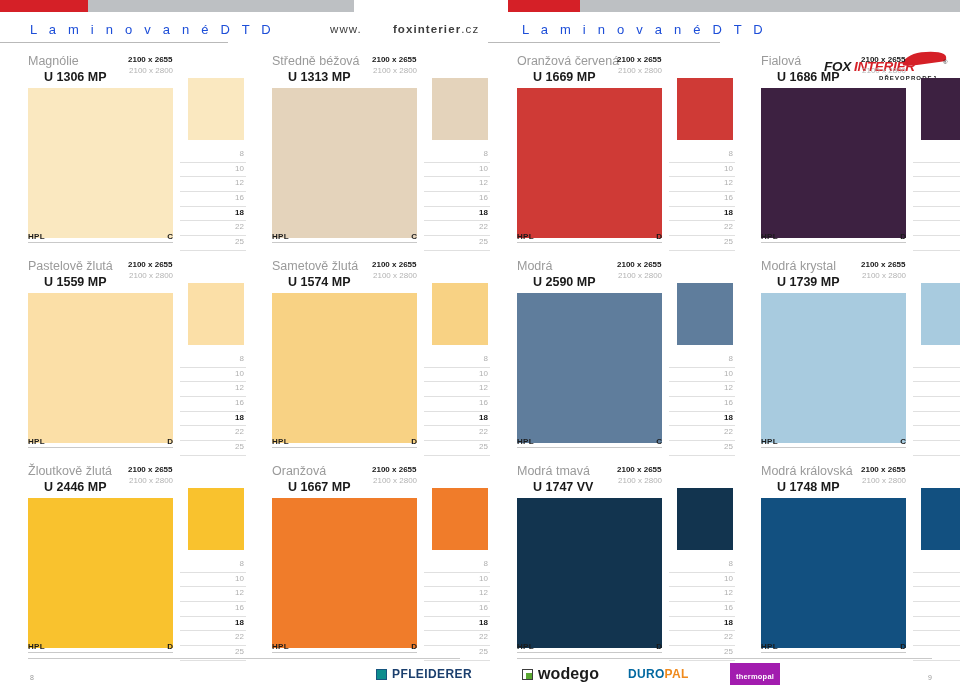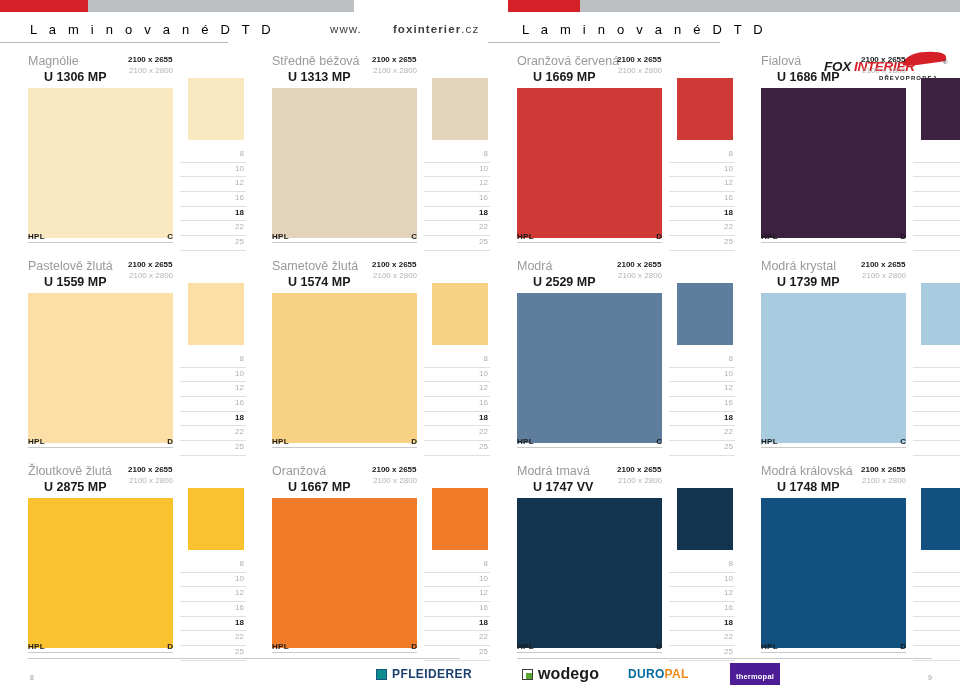--- a/index.html
+++ b/index.html
@@ -17,21 +17,21 @@
   .bar-grey { background: #bdc0c3; }
   .bg-left  { left: 0; }
   .bg-right { left: 508px; }
 
   
   .header { position: absolute; top: 14px; left: 0; width: 960px; height: 34px; }
   .hdr-title {
     position: absolute;
     font-size: 13px;
     letter-spacing: 4.2px;
-    color: #000000;
+    color: #1d4ed8;
     font-weight: 400;
     white-space: nowrap;
   }
   .hdr-rule { position: absolute; height: 1px; background: #b9b9b9; }
   .hdr-url {
     position: absolute;
     font-size: 11.5px;
     letter-spacing: 1.1px;
     color: #3d3d3d;
     white-space: nowrap;
@@ -132,21 +132,21 @@
   .b-dur { left: 252px; }
   .b-thm { left: 354px; }
 
   .pf-sq { width: 11px; height: 11px; background: #0c8d8e; margin-right: 5px; border: 1px solid #16557f; }
   .pf-txt { font-size: 12px; font-weight: 700; color: #1b3f6e; letter-spacing: 0.4px; }
   .wd-sq { width: 11px; height: 11px; background: #ffffff; border: 1.5px solid #3d3d3d; margin-right: 5px; position: relative; }
   .wd-sq::after { content:""; position:absolute; right:0; bottom:0; width:6px; height:6px; background:#5aa832; }
   .wd-txt { font-size: 16px; font-weight: 700; color: #1b1b1b; letter-spacing: 0.1px; }
   .du-a { font-size: 12px; font-weight: 700; color: #0369a1; letter-spacing: 0.3px; }
   .du-b { font-size: 12px; font-weight: 700; color: #f08a1c; letter-spacing: 0.3px; }
-  .th-box { background: #4c1d95; padding: 2px 6px; }
+  .th-box { background: #a21caf; padding: 2px 6px; }
   .th-txt { font-size: 7.5px; font-weight: 700; color: #ffffff; letter-spacing: 0.2px; }
 </style>
 </head>
 <body>
 
 <div class="topbars">
   <div class="bar-group bg-left">
     <div class="bar-red" style="width:88px"></div>
     <div class="bar-grey" style="width:266px"></div>
   </div>
@@ -367,21 +367,21 @@
           <div class="thick-row">
             <span>22</span>
           </div>
           <div class="thick-row">
             <span>25</span>
           </div>
         </div>
       </div>
       <div class="cell c2">
         <div class="cell-name">Modrá</div>
-        <div class="cell-code">U 2529 MP</div>
+        <div class="cell-code">U 2590 MP</div>
         <div class="dim1">2100 x 2655</div>
         <div class="dim2">2100 x 2800</div>
         <div class="swatch-big" style="background:#5f7d9c"></div>
         <div class="swatch-small" style="background:#5f7d9c"></div>
         <div class="hpl-rule"></div>
         <div class="hpl-label">HPL</div>
         <div class="hpl-class">C</div>
         <div class="thick">
           <div class="thick-row">
             <span>8</span>
@@ -423,21 +423,21 @@
           <div class="thick-row"></div>
           <div class="thick-row on"></div>
           <div class="thick-row"></div>
           <div class="thick-row"></div>
         </div>
       </div>
     </div>
     <div class="row">
       <div class="cell c0">
         <div class="cell-name">Žloutkově žlutá</div>
-        <div class="cell-code">U 2875 MP</div>
+        <div class="cell-code">U 2446 MP</div>
         <div class="dim1">2100 x 2655</div>
         <div class="dim2">2100 x 2800</div>
         <div class="swatch-big" style="background:#f9c22e"></div>
         <div class="swatch-small" style="background:#f9c22e"></div>
         <div class="hpl-rule"></div>
         <div class="hpl-label">HPL</div>
         <div class="hpl-class">D</div>
         <div class="thick">
           <div class="thick-row">
             <span>8</span>

